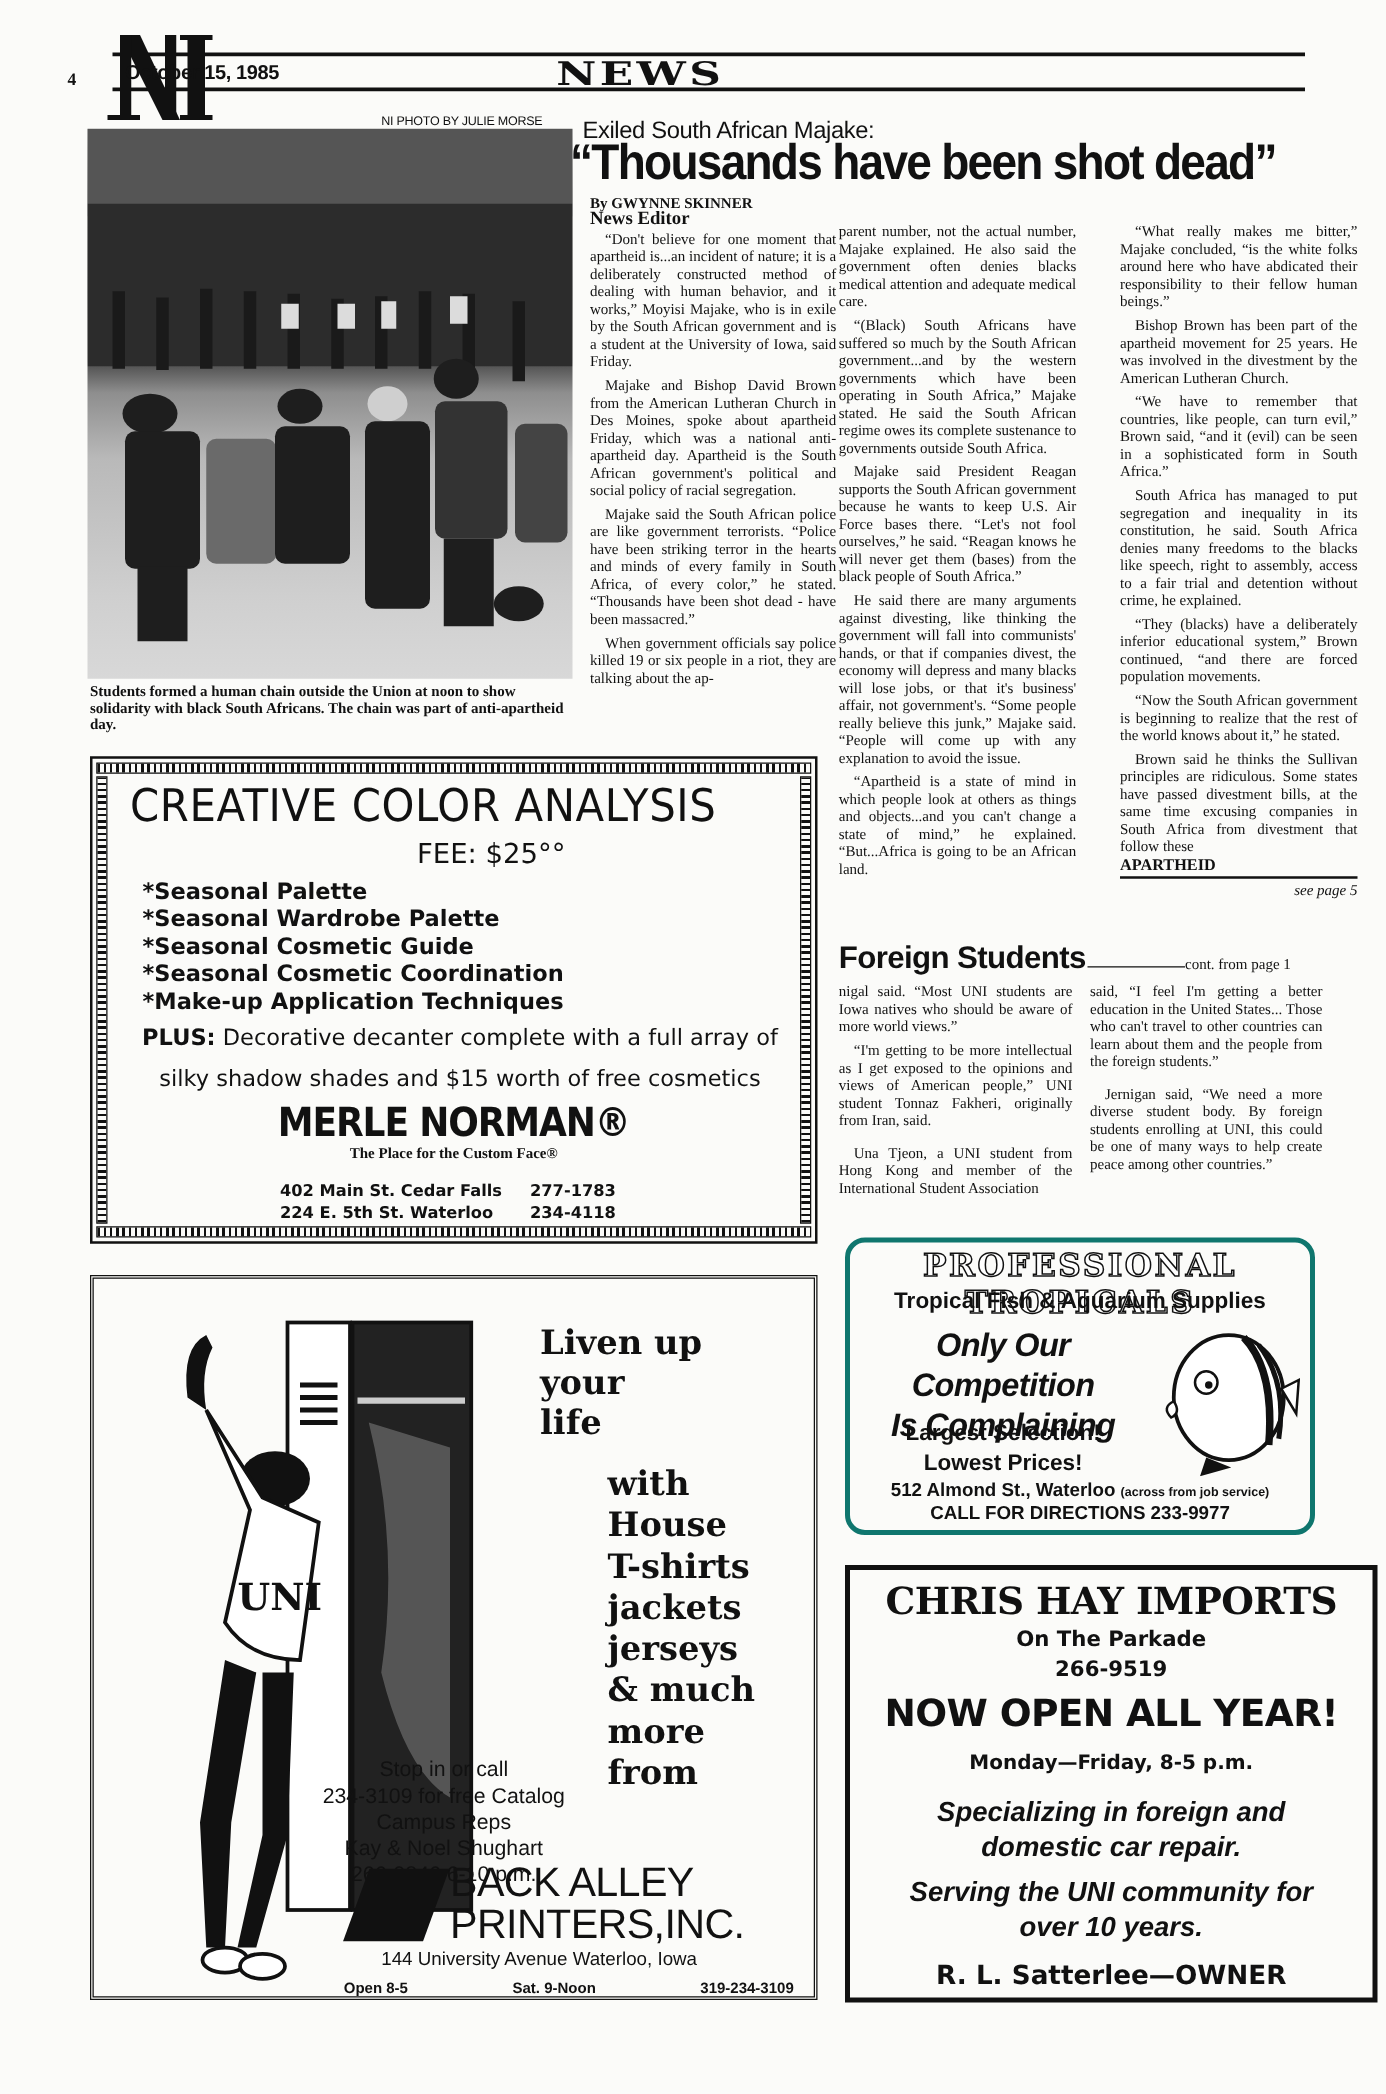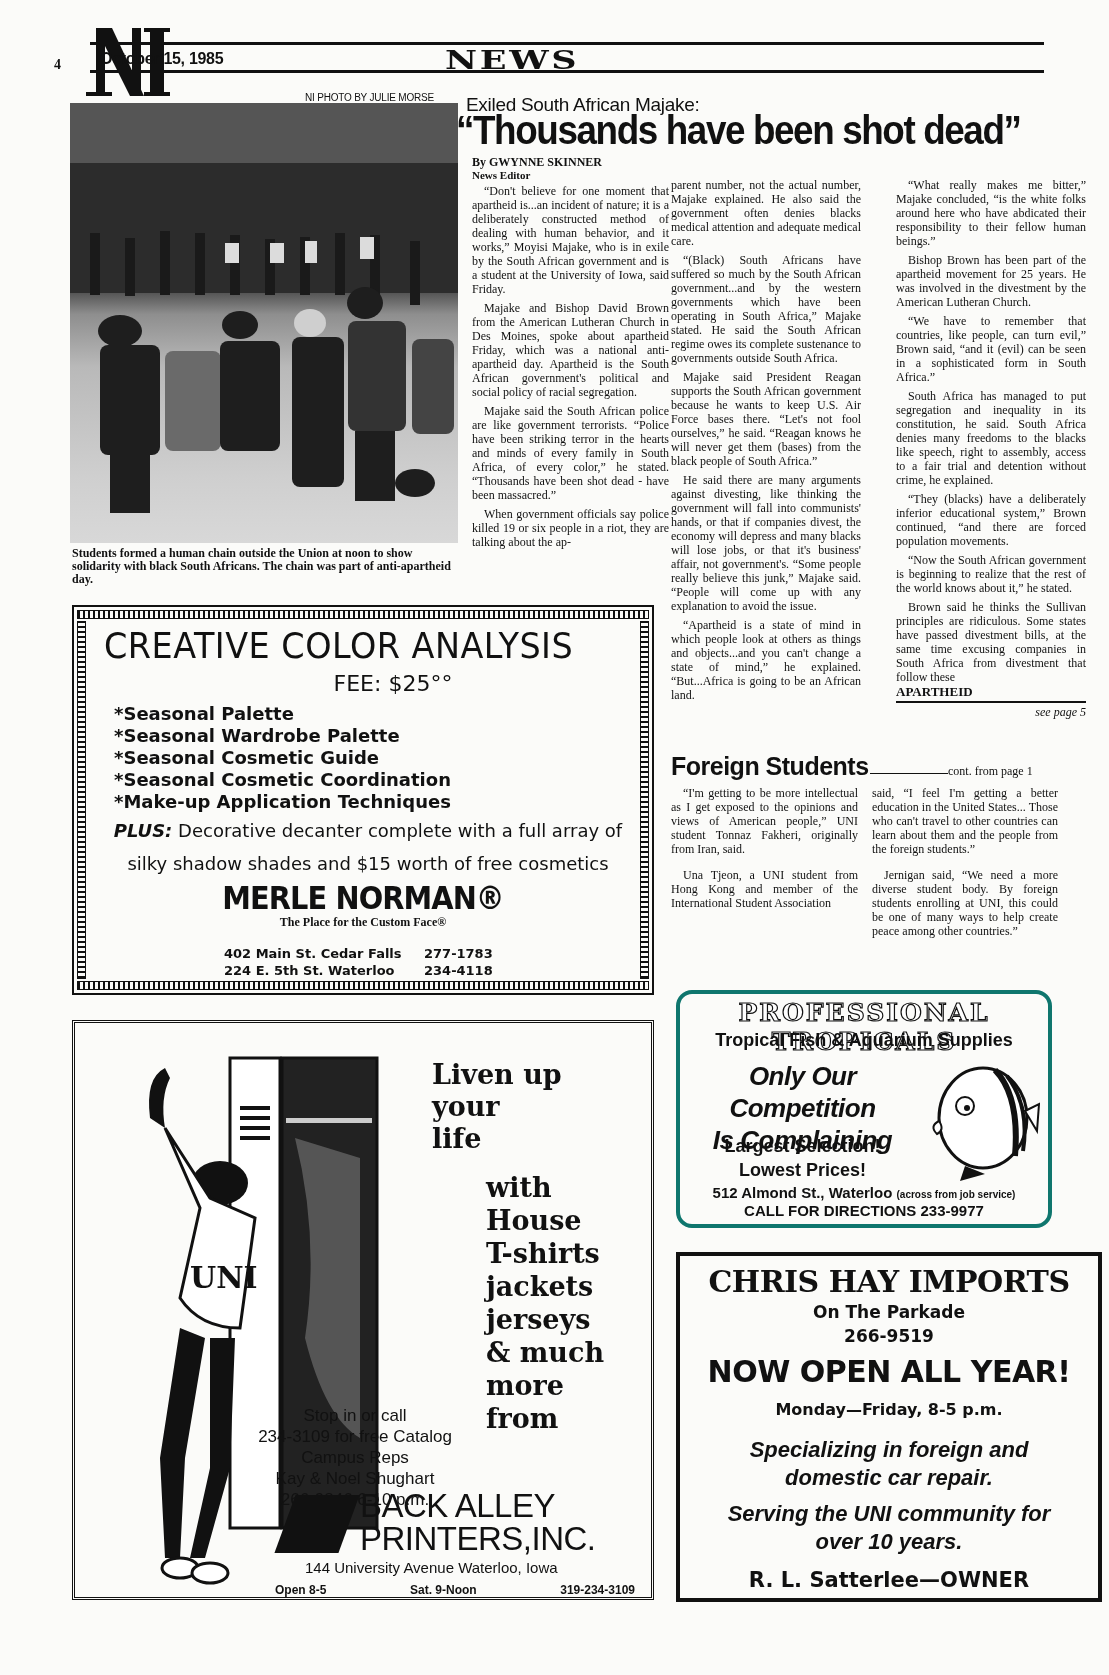--- a/index.html
+++ b/index.html
@@ -45,21 +45,21 @@
   .ad-mn .scallop-top, .ad-mn .scallop-bot { position: absolute; left: 3px; right: 3px; height: 9px;
      background: repeating-linear-gradient(90deg, #111 0 2px, transparent 2px 5px); border: 1px solid #111; }
   .ad-mn .scallop-top { top: 3px; } .ad-mn .scallop-bot { bottom: 3px; }
   .ad-mn .scallop-l, .ad-mn .scallop-r { position: absolute; top: 14px; bottom: 14px; width: 9px;
      background: repeating-linear-gradient(0deg, #111 0 2px, transparent 2px 5px); border: 1px solid #111; }
   .ad-mn .scallop-l { left: 3px; } .ad-mn .scallop-r { right: 3px; }
   .mn-title { position: absolute; left: 30px; top: 18px; width: 535px; font: 36px "DejaVu Sans", sans-serif; letter-spacing: 0.5px; white-space: nowrap; transform: scaleX(0.93); transform-origin: left; }
   .mn-fee { position: absolute; left: 0; right: 0; top: 64px; text-align: center; padding-left: 60px; font: 22px "DejaVu Sans", sans-serif; }
   .mn-list { position: absolute; left: 40px; top: 96px; font: bold 18px "DejaVu Sans", sans-serif; line-height: 22px; }
   .mn-plus { position: absolute; left: 24px; top: 207px; width: 540px; font: 18px "DejaVu Sans", sans-serif; line-height: 33px; text-align: center; }
-  .mn-plus b { font-weight: bold; font-style: italic; }
+  .mn-plus b { font-weight: bold; }
   .mn-brand { position: absolute; left: 0; right: 0; top: 272px; text-align: center; font: bold 32px "DejaVu Sans", sans-serif; letter-spacing: -1px; transform: scaleX(0.9); }
   .mn-tag { position: absolute; left: 0; right: 0; top: 308px; text-align: center; font: bold 12px "Liberation Serif", serif; }
   .mn-addr { position: absolute; left: 150px; top: 338px; font: bold 13px "DejaVu Sans", sans-serif; line-height: 17px; }
   .mn-phone { position: absolute; left: 350px; top: 338px; font: bold 13px "DejaVu Sans", sans-serif; line-height: 17px; }
 
   
   .ad-ba { position: absolute; left: 72px; top: 1020px; width: 582px; height: 580px; border: 3px double #111; }
   .ba-illus { position: absolute; left: 15px; top: 15px; width: 300px; height: 555px; }
   .ba-slogan { position: absolute; font: bold 27px "DejaVu Serif", serif; line-height: 32px; }
   .ba-s1 { left: 357px; top: 36px; }
@@ -147,21 +147,21 @@
       <ellipse cx="345" cy="380" rx="20" ry="14"></ellipse>
     </g>
   </svg>
 </div>
 <div class="photo-caption">Students formed a human chain outside the Union at noon to show solidarity with black South Africans. The chain was part of anti-apartheid day.</div>
 
 <div class="kicker">Exiled South African Majake:</div>
 <div class="headline">“Thousands have been shot dead”</div>
 <div class="byline">
   <div>By GWYNNE SKINNER</div>
-  <div style="font-size:11px;">News Editor</div>
+  <div style="font-size:15px;">News Editor</div>
 </div>
 <div class="col col1">
   <p>“Don't believe for one moment that apartheid is...an incident of nature; it is a deliberately constructed method of dealing with human behavior, and it works,” Moyisi Majake, who is in exile by the South African government and is a student at the University of Iowa, said Friday.</p>
   <p>Majake and Bishop David Brown from the American Lutheran Church in Des Moines, spoke about apartheid Friday, which was a national anti-apartheid day. Apartheid is the South African government's political and social policy of racial segregation.</p>
   <p>Majake said the South African police are like government terrorists. “Police have been striking terror in the hearts and minds of every family in South Africa, of every color,” he stated. “Thousands have been shot dead - have been massacred.”</p>
   <p>When government officials say police killed 19 or six people in a riot, they are talking about the ap-</p>
 </div>
 <div class="col col2">
   <p style="text-indent:0">parent number, not the actual number, Majake explained. He also said the government often denies blacks medical attention and adequate medical care.</p>
   <p>“(Black) South Africans have suffered so much by the South African government...and by the western governments which have been operating in South Africa,” Majake stated. He said the South African regime owes its complete sustenance to governments outside South Africa.</p>
@@ -178,20 +178,21 @@
   <p>“Now the South African government is beginning to realize that the rest of the world knows about it,” he stated.</p>
   <p style="margin-bottom:0">Brown said he thinks the Sullivan principles are ridiculous. Some states have passed divestment bills, at the same time excusing companies in South Africa from divestment that follow these</p>
   <p class="jump">APARTHEID</p>
   <p class="see-page">see page 5</p>
 </div>
 
 <div class="fs-head">Foreign Students</div>
 <div class="fs-rule"></div>
 <div class="fs-cont">cont. from page 1</div>
 <div class="col col4">
+  <p style="text-indent:0">nigal said. “Most UNI students are Iowa natives who should be aware of more world views.”</p>
   <p style="margin-bottom:12px">“I'm getting to be more intellectual as I get exposed to the opinions and views of American people,” UNI student Tonnaz Fakheri, originally from Iran, said.</p>
   <p>Una Tjeon, a UNI student from Hong Kong and member of the International Student Association</p>
 </div>
 <div class="col col5">
   <p style="text-indent:0; margin-bottom:12px">said, “I feel I'm getting a better education in the United States... Those who can't travel to other countries can learn about them and the people from the foreign students.”</p>
   <p>Jernigan said, “We need a more diverse student body. By foreign students enrolling at UNI, this could be one of many ways to help create peace among other countries.”</p>
 </div>
 
 <div class="ad-mn">
   <div class="scallop-top"></div>

